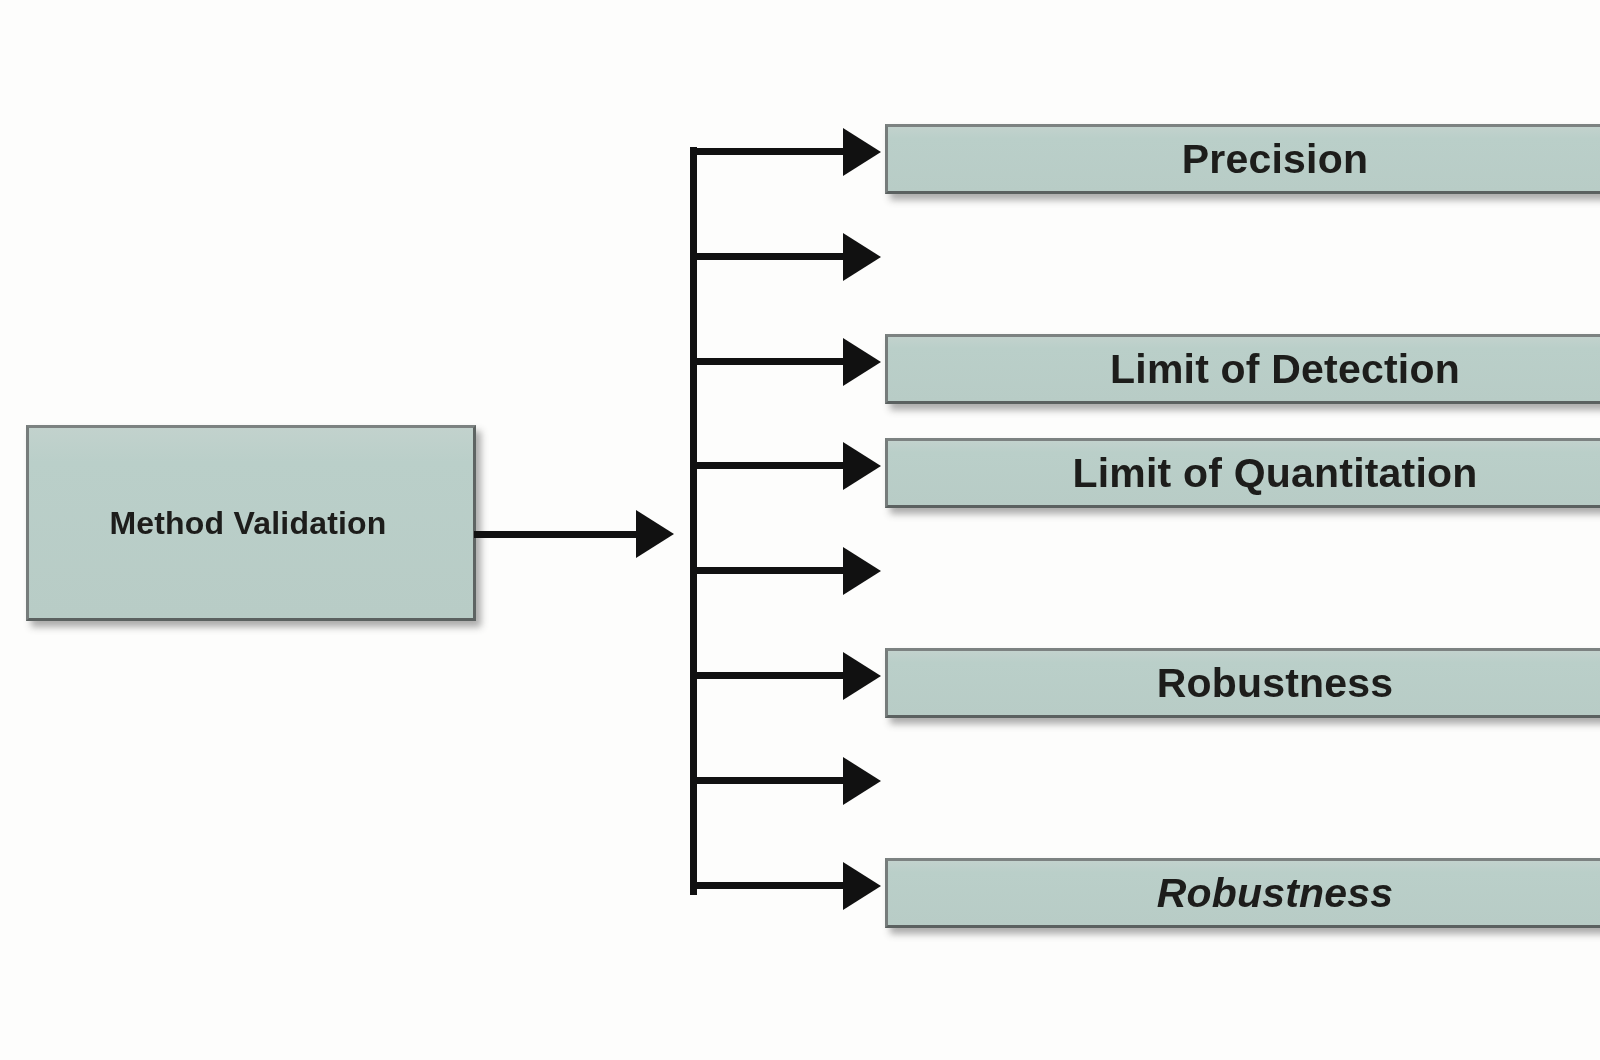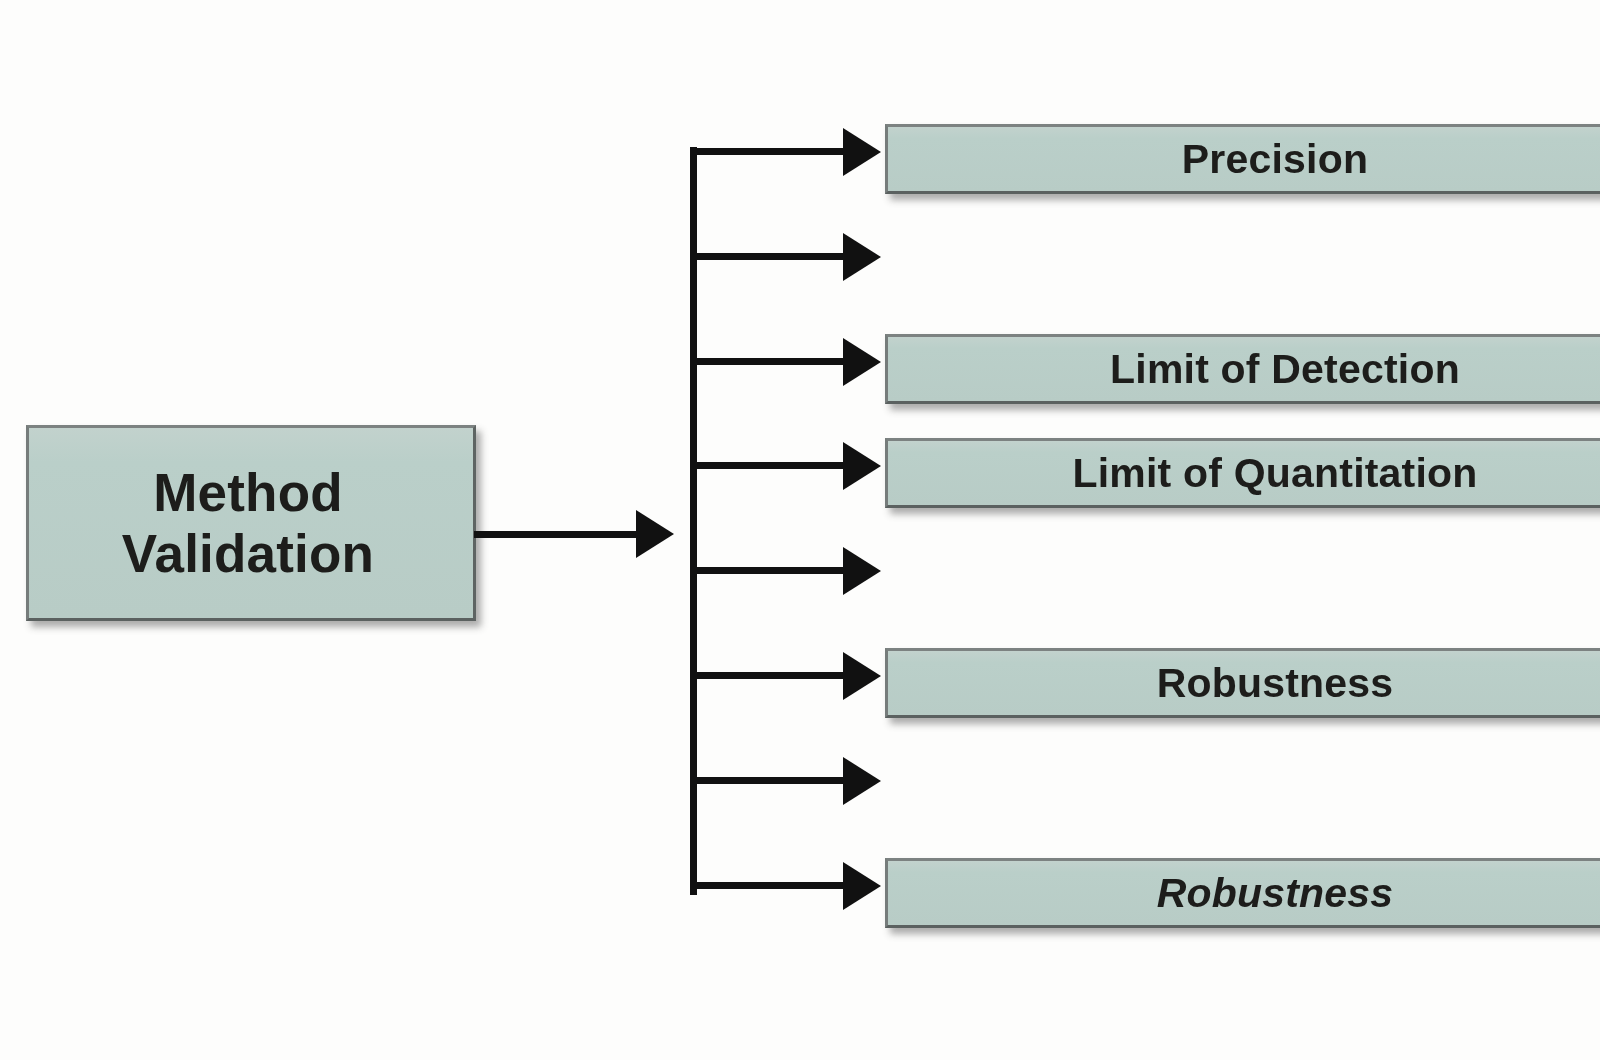--- a/index.html
+++ b/index.html
@@ -33,21 +33,21 @@
     color: #1d1d1b;
     letter-spacing: 0.2px;
   }
 
   
   .root-node {
     left: 26px;
     top: 425px;
     width: 450px;
     height: 196px;
-    font-size: 53px;
+    font-size: 32px;
     font-weight: 600;
   }
   .root-node .node-label {
     display: block;
     width: 100%;
     text-align: center;
     padding-right: 6px;
     box-sizing: border-box;
   }
 

